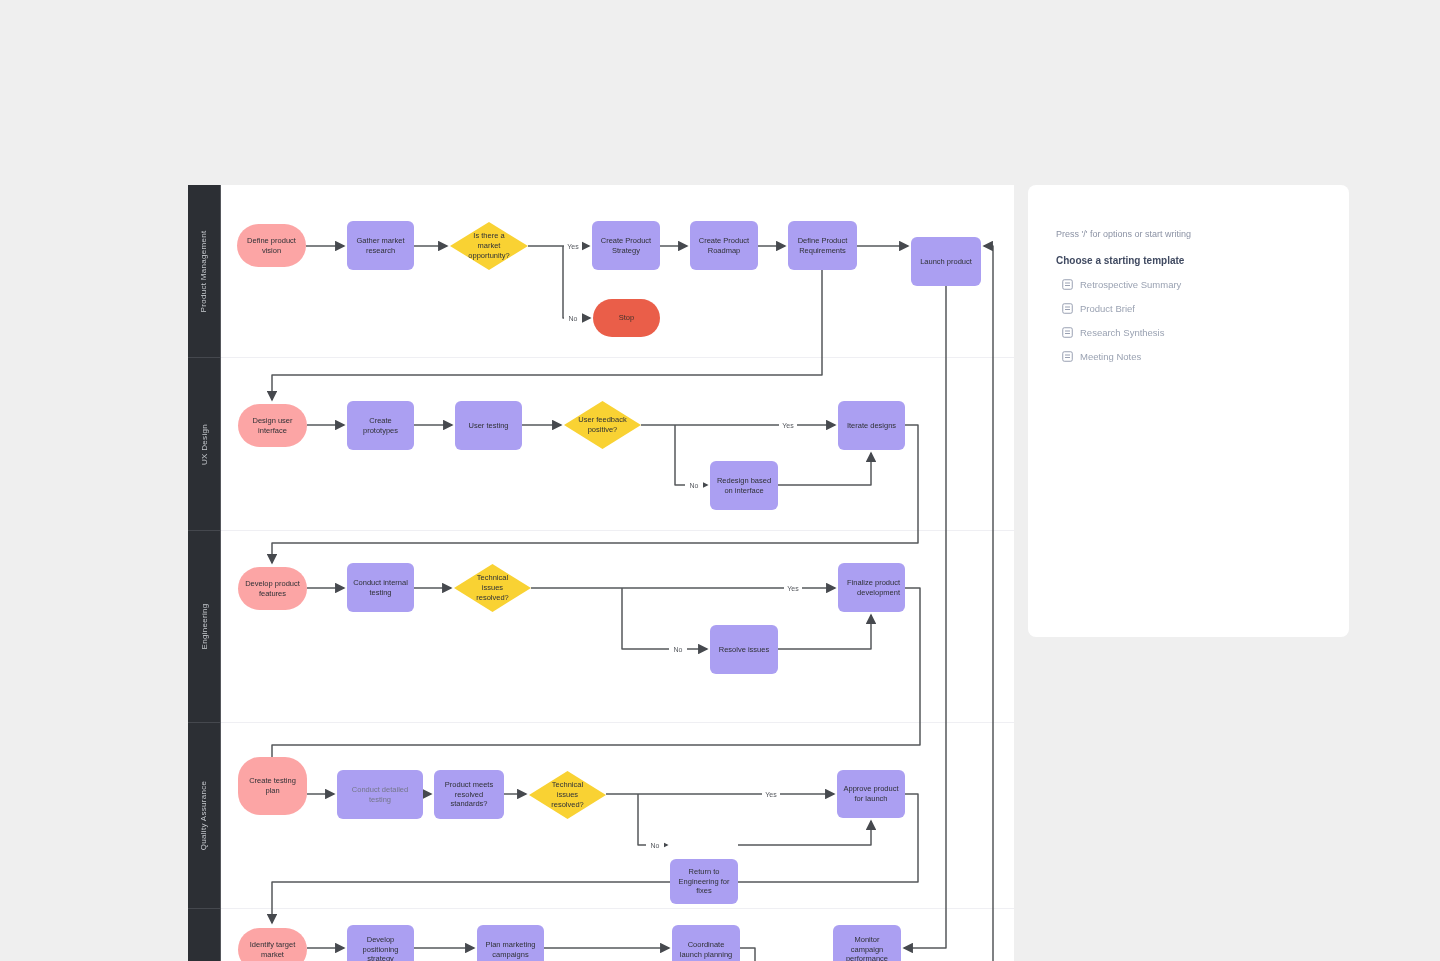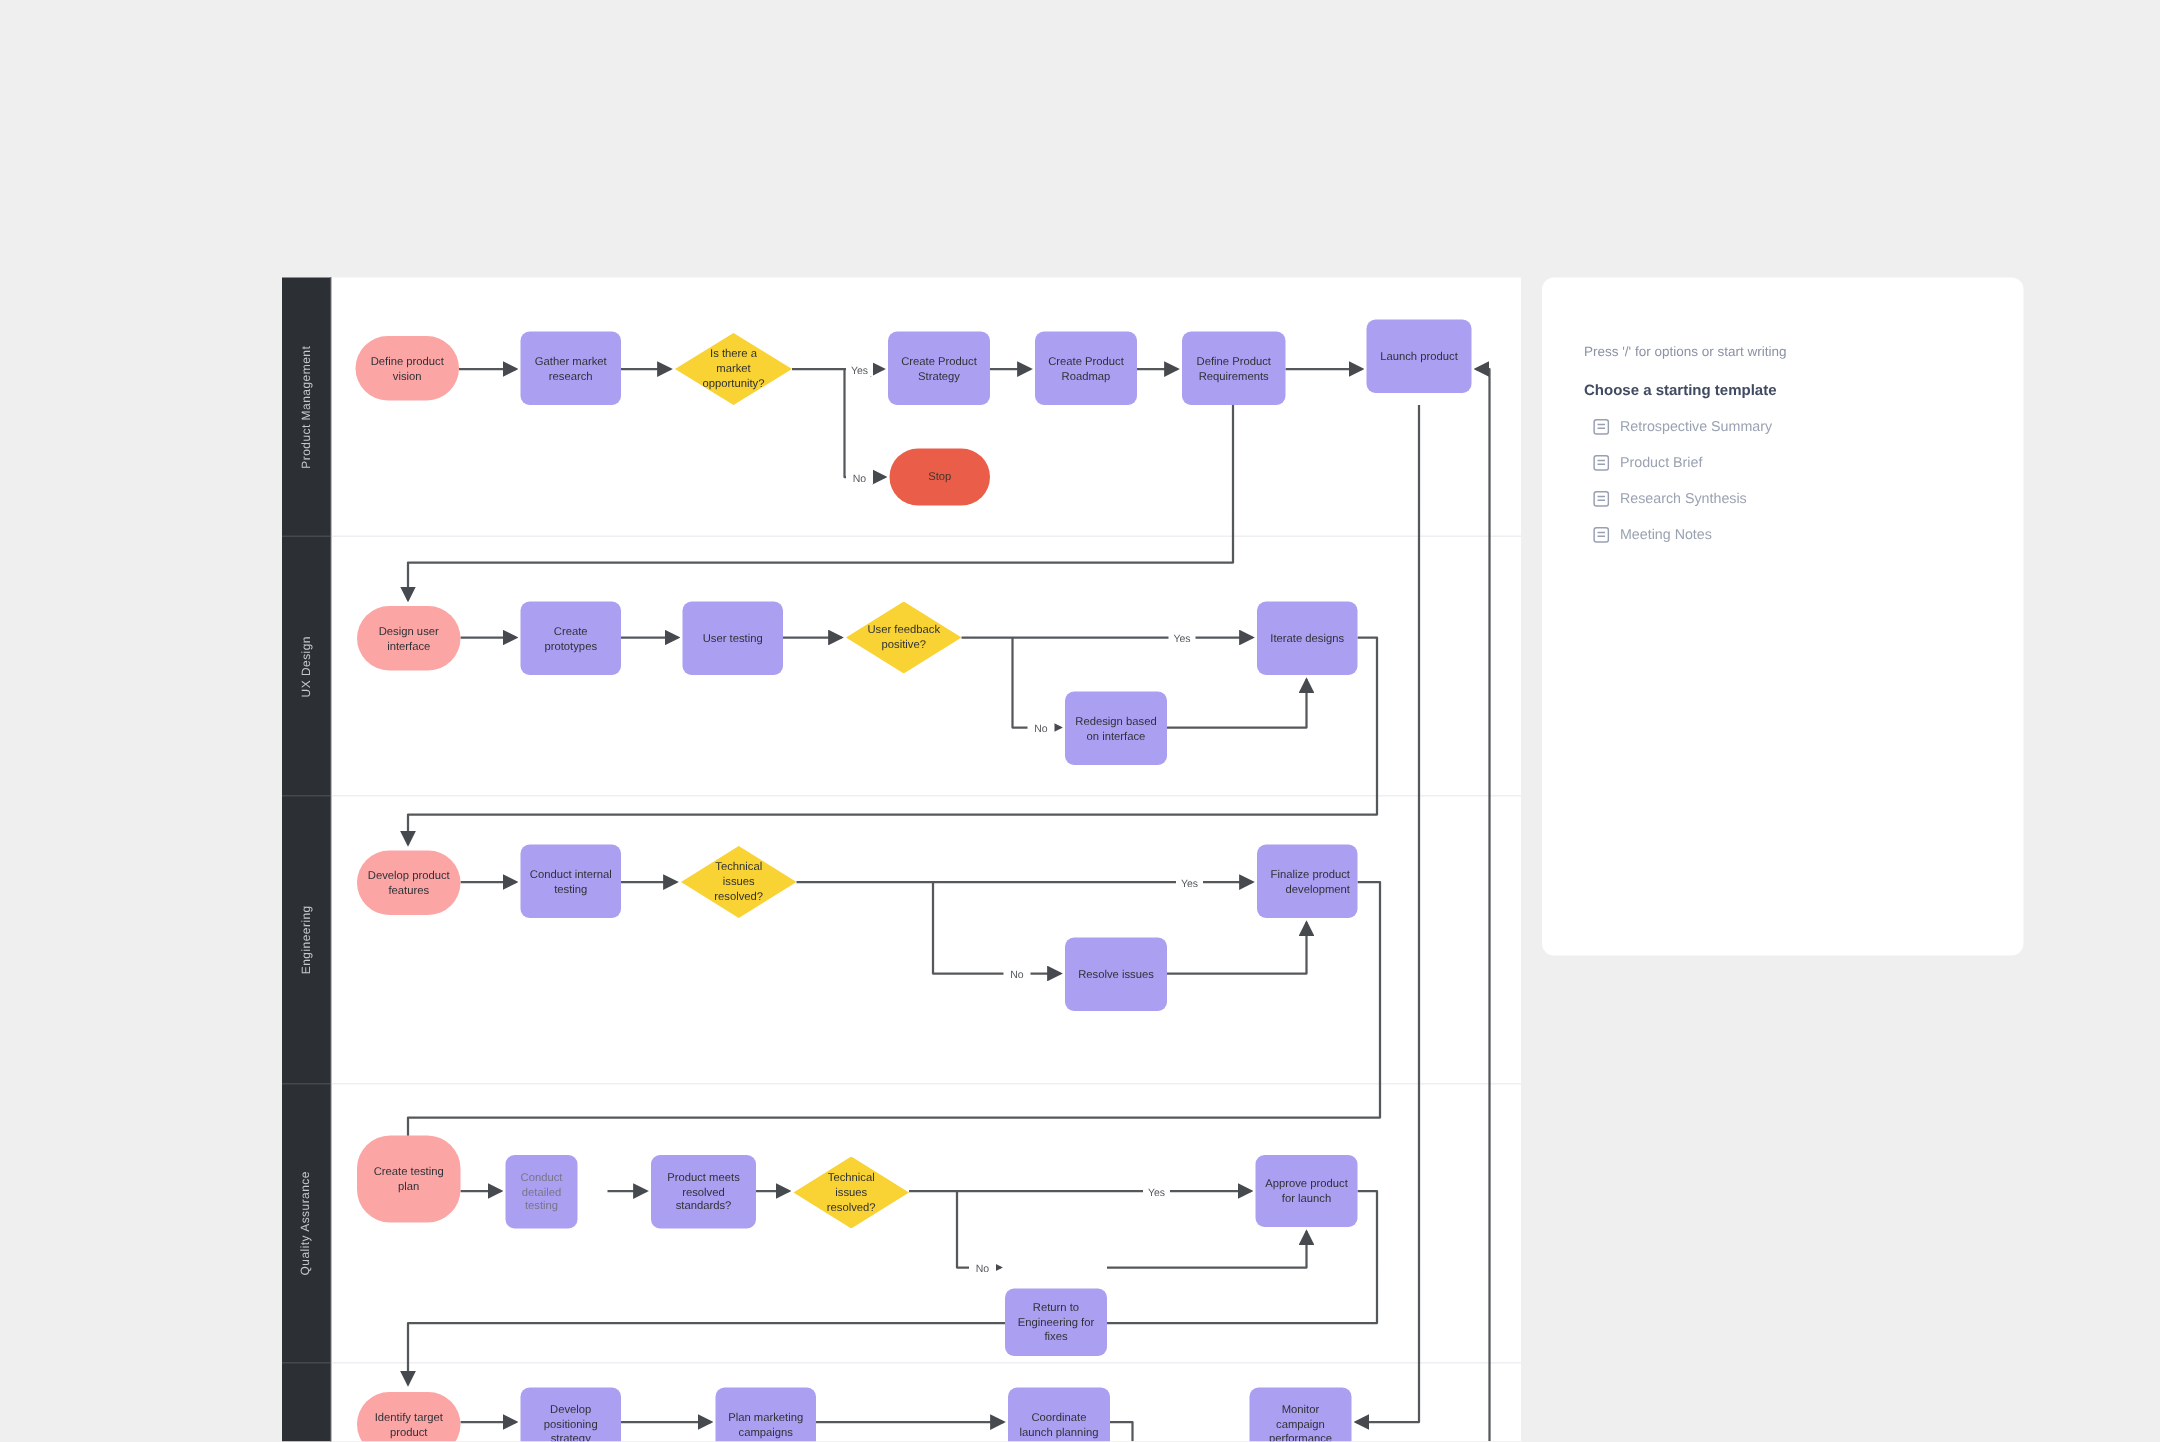--- a/index.html
+++ b/index.html
@@ -158,21 +158,21 @@
     </div>
   <div class="node process" style="left:371px; top:36px;  width:68px; height:49px;">
       <span>Create Product Strategy</span>
     </div>
   <div class="node process" style="left:469px; top:36px;  width:68px; height:49px;">
       <span>Create Product Roadmap</span>
     </div>
   <div class="node process" style="left:567px; top:36px;  width:69px; height:49px;">
       <span>Define Product Requirements</span>
     </div>
-  <div class="node process" style="left:690px; top:28px;  width:70px; height:49px;">
+  <div class="node process" style="left:690px; top:52px;  width:70px; height:49px;">
       <span>Launch product</span>
     </div>
   <div class="node stop" style="left:372px; top:114px; width:67px; height:38px;">
       <span>Stop</span>
     </div>
 
   <div class="node start" style="left:17px;  top:219px; width:69px; height:43px;">
       <span>Design user interface</span>
     </div>
   <div class="node process" style="left:126px; top:216px; width:67px; height:49px;">
@@ -203,38 +203,38 @@
   <div class="node process" style="left:617px; top:378px; width:67px; height:49px;text-align:right;">
       <span>Finalize product development</span>
     </div>
   <div class="node process" style="left:489px; top:440px; width:68px; height:49px;">
       <span>Resolve issues</span>
     </div>
 
   <div class="node start" style="left:17px;  top:572px; width:69px; height:58px;">
       <span>Create testing plan</span>
     </div>
-  <div class="node process muted-text" style="left:116px; top:585px; width:48px; height:49px;">
+  <div class="node process muted-text" style="left:116px; top:585px; width:86px; height:49px;">
       <span>Conduct detailed testing</span>
     </div>
   <div class="node process" style="left:213px; top:585px; width:70px; height:49px;">
       <span>Product meets resolved standards?</span>
     </div>
   <div class="node decision" style="left:308px; top:586px; width:77px; height:48px;">
       <span>Technical issues resolved?</span>
     </div>
   <div class="node process" style="left:616px; top:585px; width:68px; height:48px;">
       <span>Approve product for launch</span>
     </div>
   <div class="node process" style="left:449px; top:637px; width:68px; height:45px;margin-top:37px;">
       <span>Return to Engineering for fixes</span>
     </div>
 
   <div class="node start" style="left:17px;  top:743px; width:69px; height:43px;">
-      <span>Identify target product</span>
+      <span>Identify target market</span>
     </div>
   <div class="node process" style="left:126px; top:740px; width:67px; height:49px;">
       <span>Develop positioning strategy</span>
     </div>
   <div class="node process" style="left:256px; top:740px; width:67px; height:49px;">
       <span>Plan marketing campaigns</span>
     </div>
   <div class="node process" style="left:451px; top:740px; width:68px; height:49px;">
       <span>Coordinate launch planning</span>
     </div>

